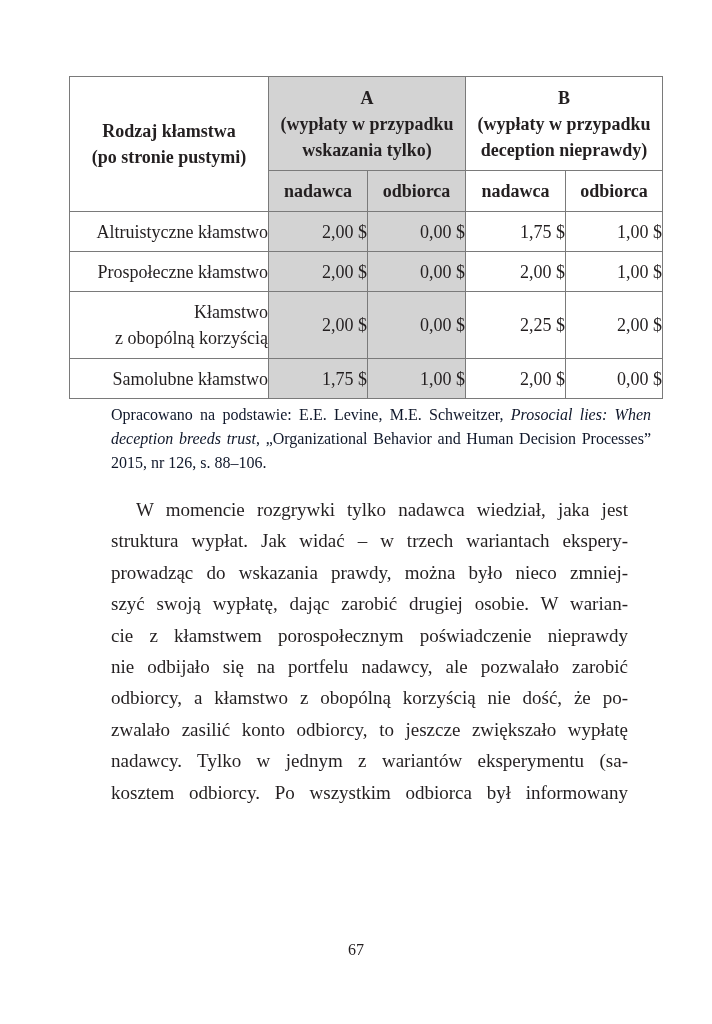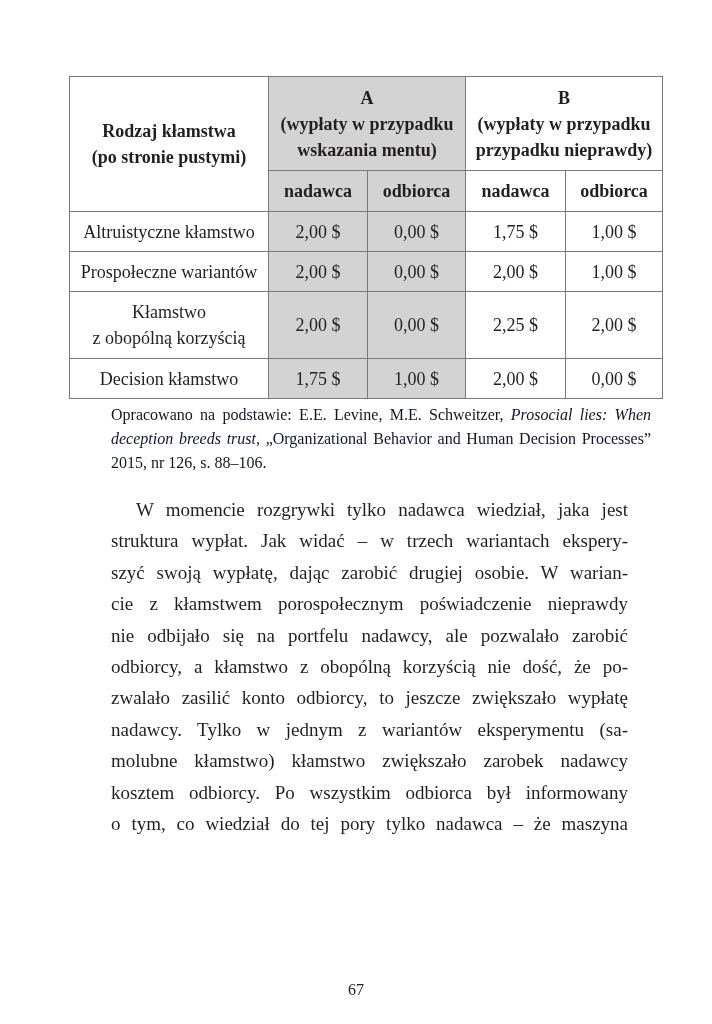--- a/index.html
+++ b/index.html
@@ -22,120 +22,119 @@
   }
   table.payoff th { font-weight: bold; }
   .c0 { width: 198px; margin-top: 24px; }
   .c1 { width: 98px; }
   .c2 { width: 97px; }
   .c3 { width: 99px; }
   .c4 { width: 96px; }
   .gray { background: #d3d3d3; }
   tr.h1 th { height: 93px; }
   tr.h2 th { height: 40px; }
-  tr.r td { height: 39px; }
+  tr.r td { height: 39px; text-align: right; }
   tr.r.tall td { height: 66px; }
   table.payoff td.rowlabel { font-size: 18px; }
   .group-letter { display: block; }
 
   .source {
     position: absolute; left: 111px; top: 403px; width: 540px;
     font-size: 16px; line-height: 24px; color: #0f172a;
     text-align: justify;
   }
   .source .it { font-style: italic; }
 
   .body-text {
     position: absolute; left: 111px; top: 494px; width: 517px;
     font-size: 19px; line-height: 31.4px; color: #231f20;
   }
   .body-text .line { display: block; white-space: nowrap; text-align: justify; text-align-last: justify; }
   .body-text .line.first { text-indent: 25px; }
 
   .page-number {
-    position: absolute; left: 0; width: 712px; top: 981px;
+    position: absolute; left: 0; width: 712px; top: 941px;
     text-align: center; font-size: 16px; color: #231f20;
   }
 </style>
 </head>
 <body>
 
 <div class="page">
 
   <table class="payoff">
     <tbody>
         <tr class="h1">
       <th class="c0" rowspan="2">
         <span style="display:block">Rodzaj kłamstwa</span>
         <span style="display:block">(po stronie pustymi)</span>
       </th>
       <th class="gray" colspan="2">
         <span class="group-letter">A</span>
         <span style="display:block">(wypłaty w przypadku</span>
-        <span style="display:block">wskazania mentu)</span>
+        <span style="display:block">wskazania tylko)</span>
       </th>
       <th colspan="2">
         <span class="group-letter">B</span>
         <span style="display:block">(wypłaty w przypadku</span>
-        <span style="display:block">przypadku nieprawdy)</span>
+        <span style="display:block">deception nieprawdy)</span>
       </th>
     </tr>
     <tr class="h2">
       <th class="c1 gray">nadawca</th>
       <th class="c2 gray">odbiorca</th>
       <th class="c3">nadawca</th>
       <th class="c4">odbiorca</th>
     </tr>
 
     <tr class="r">
       <td class="rowlabel"><span>Altruistyczne kłamstwo</span></td>
       <td class="gray">2,00 $</td>
       <td class="gray">0,00 $</td>
       <td>1,75 $</td>
       <td>1,00 $</td>
     </tr>
     <tr class="r">
-      <td class="rowlabel"><span>Prospołeczne wariantów</span></td>
+      <td class="rowlabel"><span>Prospołeczne kłamstwo</span></td>
       <td class="gray">2,00 $</td>
       <td class="gray">0,00 $</td>
       <td>2,00 $</td>
       <td>1,00 $</td>
     </tr>
     <tr class="r tall">
       <td class="rowlabel">
         <span style="display:block">Kłamstwo</span>
         <span style="display:block">z obopólną korzyścią</span>
       </td>
       <td class="gray">2,00 $</td>
       <td class="gray">0,00 $</td>
       <td>2,25 $</td>
       <td>2,00 $</td>
     </tr>
     <tr class="r">
-      <td class="rowlabel"><span>Decision kłamstwo</span></td>
+      <td class="rowlabel"><span>Samolubne kłamstwo</span></td>
       <td class="gray">1,75 $</td>
       <td class="gray">1,00 $</td>
       <td>2,00 $</td>
       <td>0,00 $</td>
     </tr>
   </tbody>
     </table>
 
   <div class="source">
     <span>Opracowano na podstawie: E.E. Levine, M.E. Schweitzer, </span><span class="it">Prosocial lies: When deception breeds trust</span><span>, „Organizational Behavior and Human Decision Processes” 2015, nr 126, s. 88–106.</span>
   </div>
 
   <div class="body-text">
     <span class="line first">W momencie rozgrywki tylko nadawca wiedział, jaka jest</span>
     <span class="line">struktura wypłat. Jak widać – w trzech wariantach ekspery-</span>
+    <span class="line">prowadząc do wskazania prawdy, można było nieco zmniej-</span>
     <span class="line">szyć swoją wypłatę, dając zarobić drugiej osobie. W warian-</span>
     <span class="line">cie z kłamstwem porospołecznym poświadczenie nieprawdy</span>
     <span class="line">nie odbijało się na portfelu nadawcy, ale pozwalało zarobić</span>
     <span class="line">odbiorcy, a kłamstwo z obopólną korzyścią nie dość, że po-</span>
     <span class="line">zwalało zasilić konto odbiorcy, to jeszcze zwiększało wypłatę</span>
     <span class="line">nadawcy. Tylko w jednym z wariantów eksperymentu (sa-</span>
-    <span class="line">molubne kłamstwo) kłamstwo zwiększało zarobek nadawcy</span>
     <span class="line">kosztem odbiorcy. Po wszystkim odbiorca był informowany</span>
-    <span class="line">o tym, co wiedział do tej pory tylko nadawca – że maszyna</span>
   </div>
 
   <div class="page-number">67</div>
 </div>
 
 </body></html>

